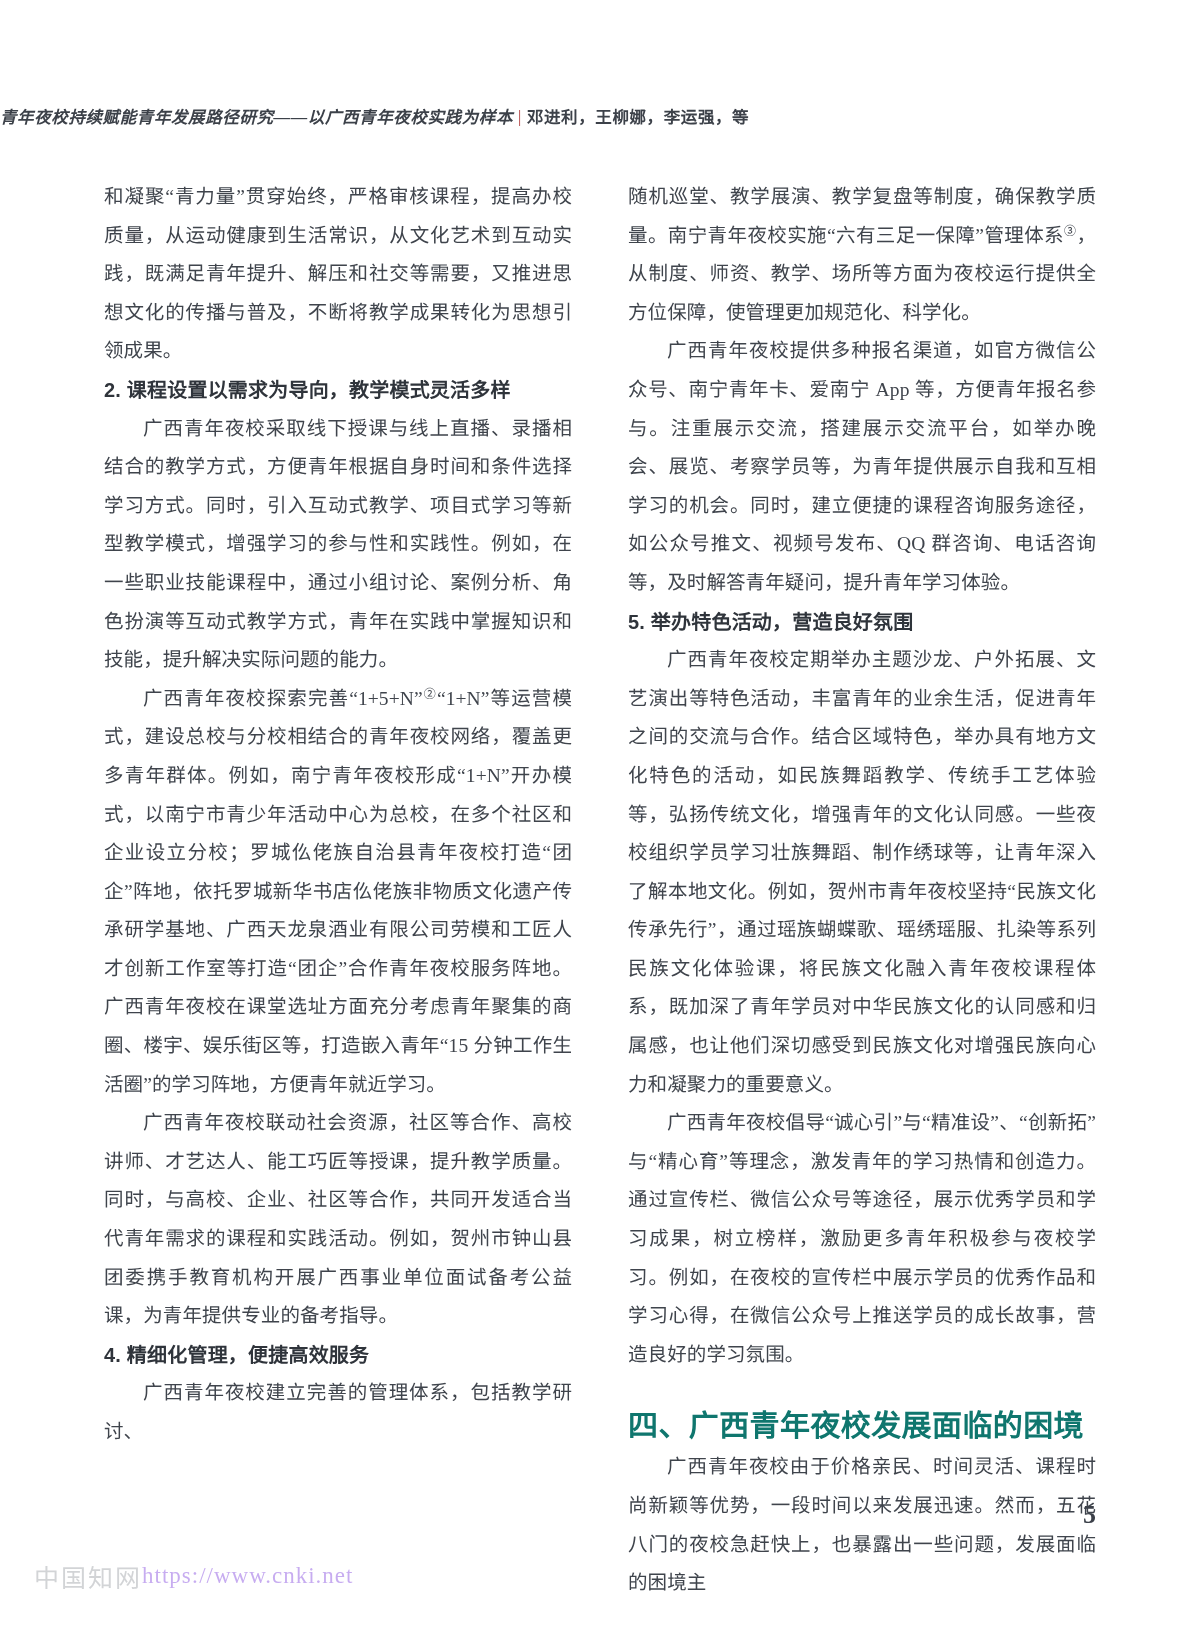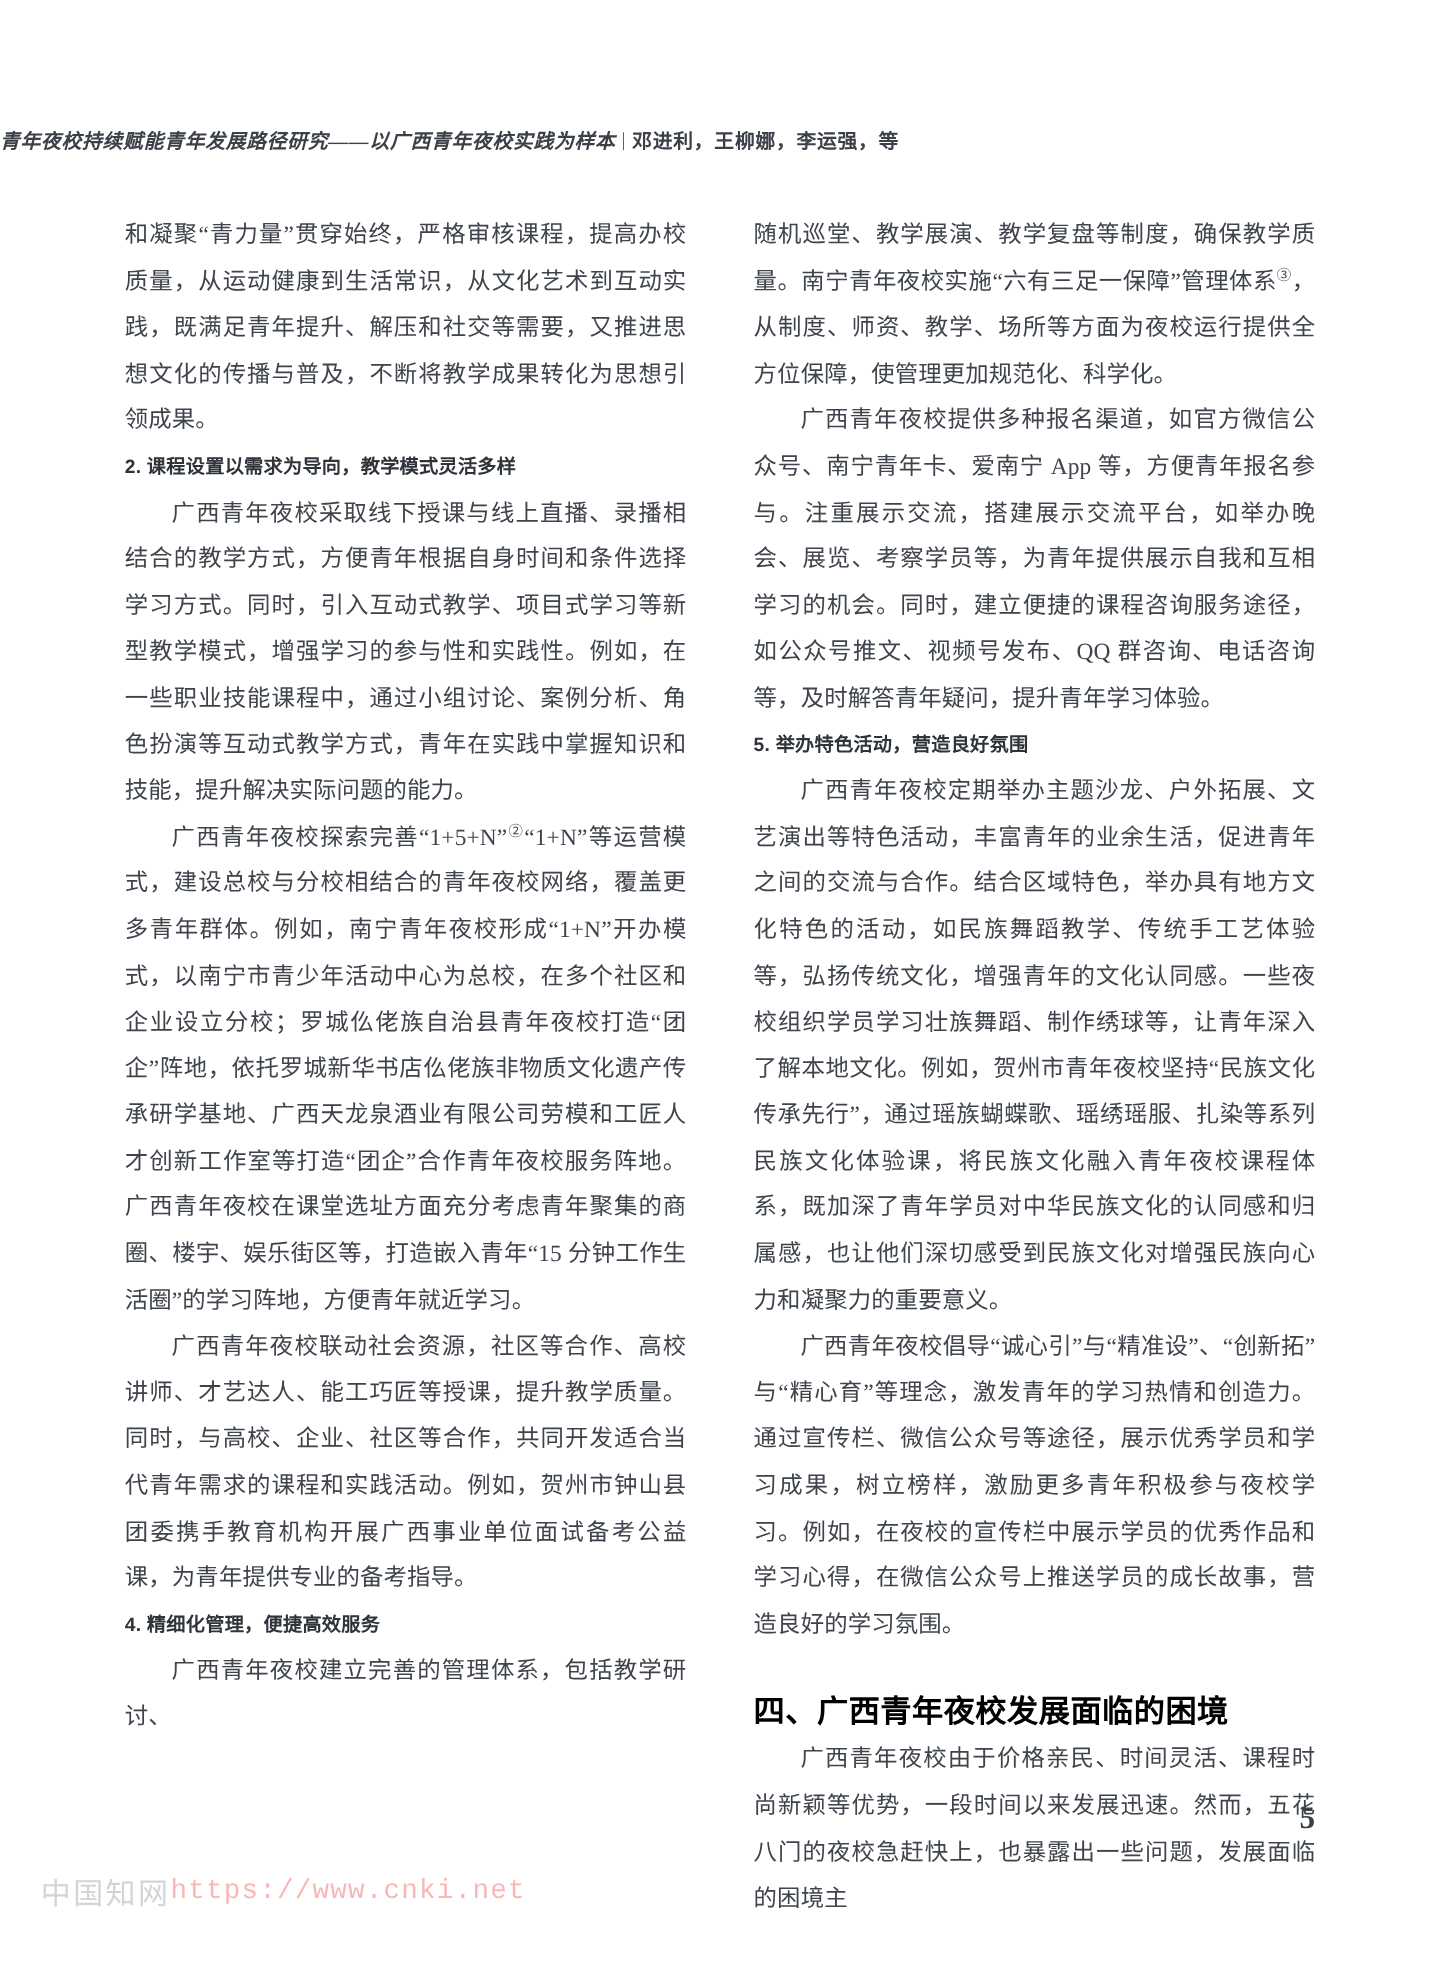--- a/index.html
+++ b/index.html
@@ -73,36 +73,36 @@
     text-justify: inter-ideograph;
     text-indent: 2em;
     color: #3f444c;
     letter-spacing: 0.1px;
   }
   p.para.noindent { text-indent: 0; }
 
   h3.sub-head {
     margin: 0;
     font-family: "Liberation Sans", "DejaVu Sans", sans-serif;
-    font-size: 16px;
+    font-size: 20px;
     line-height: 38.6px;
     font-weight: bold;
     color: #2f343b;
     text-indent: 0;
     letter-spacing: 0.2px;
   }
 
   h2.section-head {
     margin: 0;
     padding-top: 30px;
     font-family: "Liberation Sans", "DejaVu Sans", sans-serif;
-    font-size: 26px;
+    font-size: 30px;
     line-height: 44px;
     font-weight: bold;
-    color: #000000;
+    color: #0f766e;
     text-indent: 0;
     letter-spacing: 0.4px;
   }
 
   sup.fn {
     font-size: 12px;
     vertical-align: super;
     line-height: 0;
     color: #3f444c;
   }
@@ -126,23 +126,23 @@
     align-items: center;
     opacity: 0.38;
   }
   .watermark .wm-cn {
     font-family: "Liberation Serif", "DejaVu Serif", serif;
     font-size: 25px;
     color: #8b8f96;
     letter-spacing: 2px;
   }
   .watermark .wm-url {
-    font-family: Liberation Mono, monospace;
+    font-family: Liberation Serif, serif;
     font-size: 23px;
-    color: #ef4444;
+    color: #6d28d9;
     letter-spacing: 1px;
   }
 </style>
 </head>
 <body>
 
 <div class="page">
 
   <div class="running-head">
     <span>青年夜校持续赋能青年发展路径研究——以广西青年夜校实践为样本</span><span class="rh-sep">|</span><span class="rh-authors">邓进利，王柳娜，李运强，等</span>

